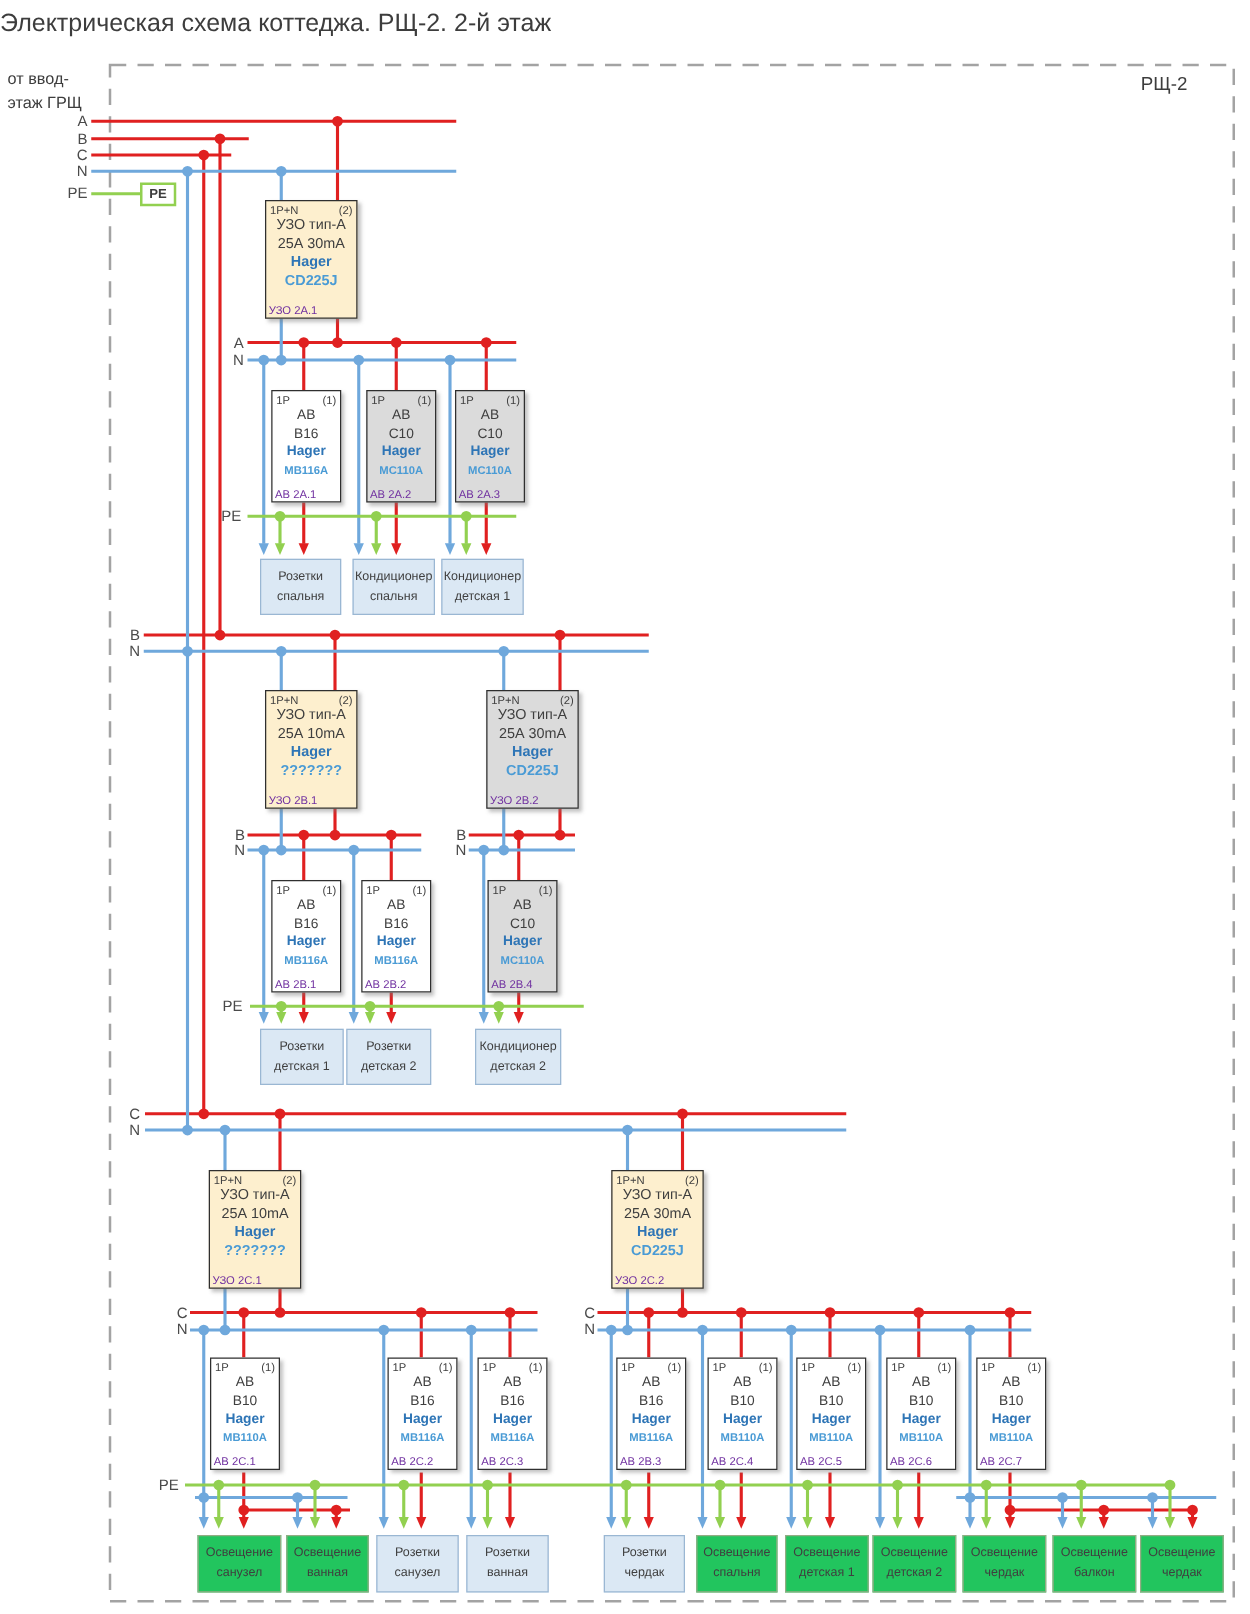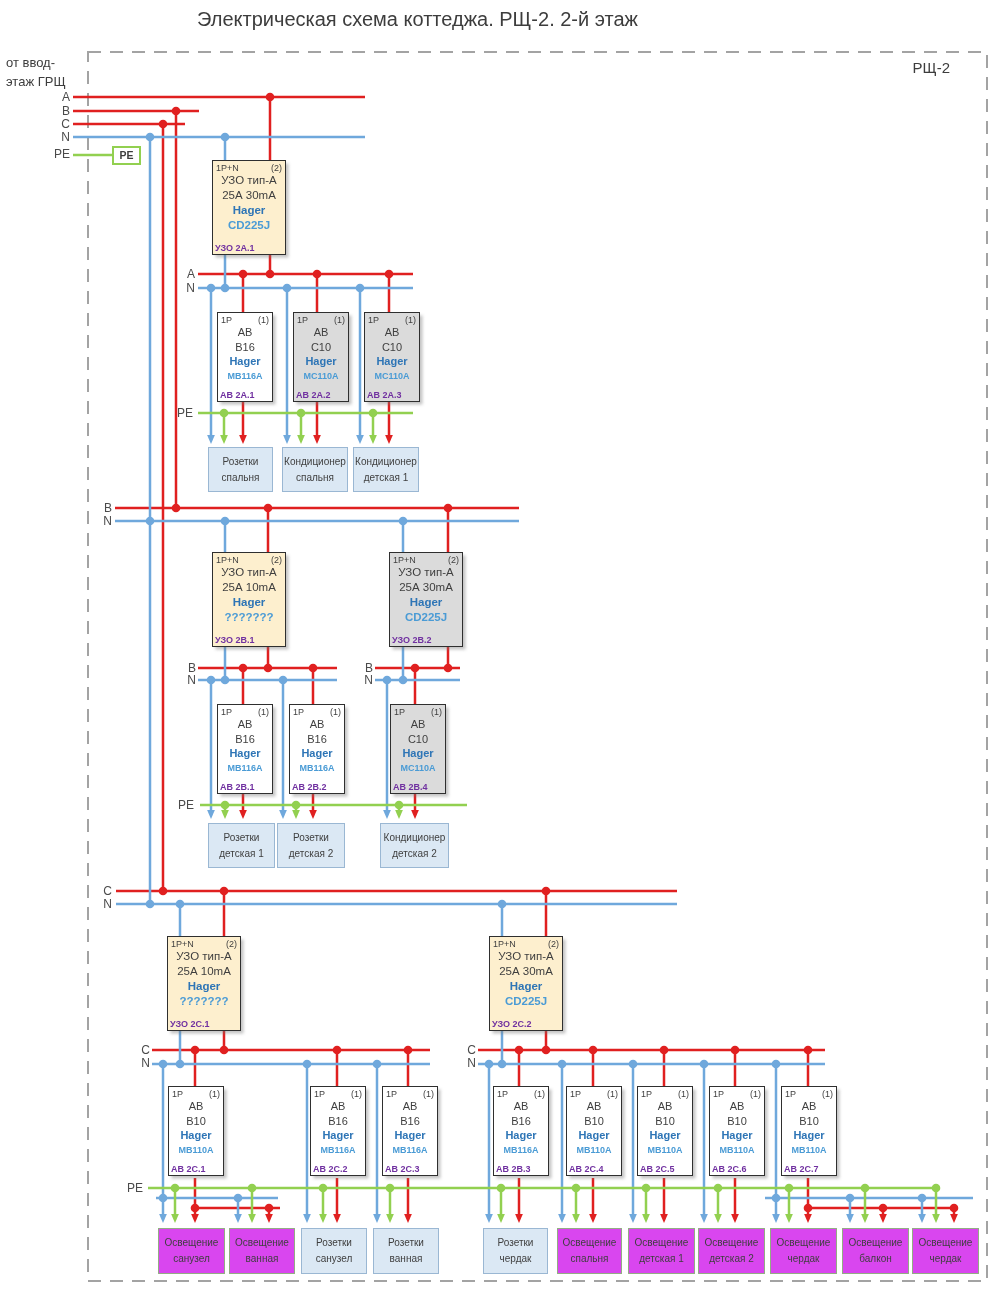--- a/index.html
+++ b/index.html
@@ -5,21 +5,21 @@
   html,body{margin:0;padding:0;background:#fff}
   .canvas{position:relative;width:1000px;height:1291px;background:#fff;overflow:hidden;
           font-family:"Liberation Sans",sans-serif}
   svg.wires{position:absolute;left:0;top:0}
   .wr{stroke:#e02020;stroke-width:2.5;fill:none}
   .wb{stroke:#6fa8dc;stroke-width:2.5;fill:none}
   .wg{stroke:#92d050;stroke-width:2.5;fill:none}
   .ar{marker-end:url(#aR)} .ab{marker-end:url(#aB)} .ag{marker-end:url(#aG)}
   .dr{fill:#e02020} .db{fill:#6fa8dc} .dg{fill:#92d050}
 
-  .title{position:absolute;left:0;top:8px;width:835px;text-align:center;
+  .title{position:absolute;left:0;top:8px;width:835px;text-align:left;
          font-size:20px;color:#3d3d3d}
   .src{position:absolute;left:6px;top:53px;width:70px;
        font-size:13px;color:#3d3d3d;line-height:19px}
   .panel-name{position:absolute;left:850px;top:59px;width:100px;text-align:right;
               font-size:15px;color:#3d3d3d}
   .panel-model{position:absolute;left:832px;top:104px;width:150px;text-align:center;
                font-size:15.5px;color:#3d3d3d;line-height:22px}
   .pebox{position:absolute;left:112px;top:146px;width:25px;height:15px;border:2px solid #92d050;
          background:#fff;font-size:10.5px;color:#3d3d3d;text-align:center;line-height:15px;font-weight:bold}
   .bl{position:absolute;width:30px;text-align:right;font-size:12px;color:#4a4a4a;line-height:14px}
@@ -32,25 +32,25 @@
   .av{width:54px;height:88px}
   .r1{display:flex;justify-content:space-between;font-size:9px;padding:2px 3px 0;color:#3f3f3f}
   .dev .c{text-align:center;line-height:15px;font-size:11.5px}
   .av .c{line-height:14.5px}
   .av .c.k{font-size:11px}
   .brand{color:#2e75b6;font-weight:bold}
   .av .brand{font-size:11px}
   .model{color:#4a9bd5;font-weight:bold}
   .uzo .model{font-size:11.5px}
   .av .model{font-size:9px}
-  .tag{position:absolute;left:2px;bottom:1px;font-size:9px;font-weight:bold;color:#7030a0;white-space:nowrap}
+  .tag{position:absolute;left:2px;bottom:1px;font-size:9px;font-weight:normal;color:#7030a0;white-space:nowrap}
 
   .load{position:absolute;background:#dbe8f4;border:1px solid #9ab7d3;display:flex;flex-direction:column;
         justify-content:center;text-align:center;font-size:10px;color:#3f3f3f;line-height:16px}
-  .load.green{background:#d946ef;border-color:#93ac84}
+  .load.green{background:#22c55e;border-color:#93ac84}
 </style>
 </head>
 <body>
 
 <div class="canvas">
 
 <svg class="wires" width="1000" height="1291" viewBox="0 0 1000 1291">
   <defs>
     <marker id="aR" viewBox="0 0 10 10" refX="0.5" refY="5" markerWidth="10" markerHeight="10" orient="auto" markerUnits="userSpaceOnUse">
           <path d="M0,0.9 L9.5,5 L0,9.1 z" fill="#e02020"></path>

